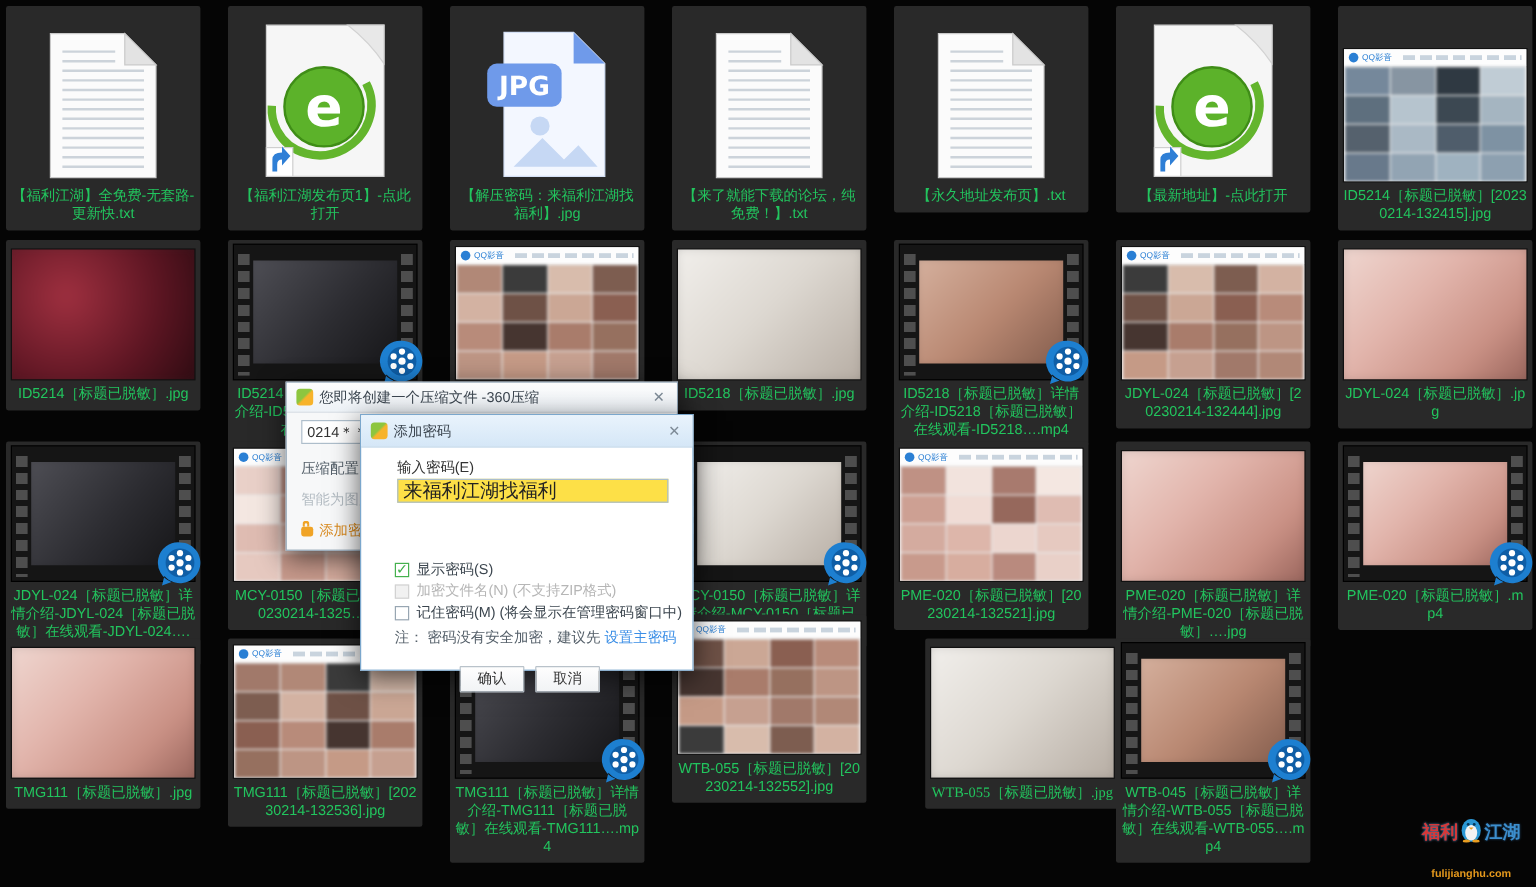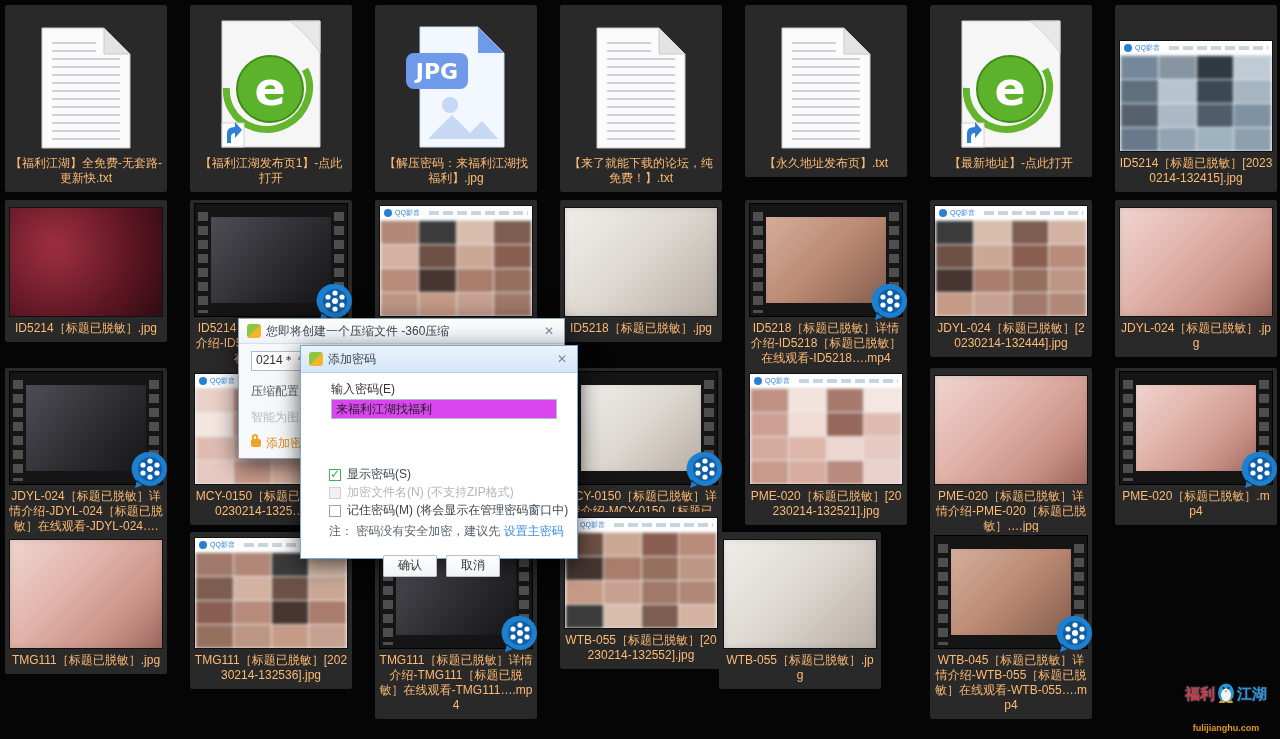--- a/index.html
+++ b/index.html
@@ -11,21 +11,21 @@
   #desktop{position:relative;width:1280px;height:739px;}
 
   
   .tile{
     position:absolute;width:162px;background:#292929;border-radius:2px;
     padding:4px 0 6px 0;box-sizing:border-box;
   }
   .tile .icon-area{display:flex;align-items:flex-end;justify-content:center;height:112px;}
   .tile.row1 .icon-area{height:142px;}
   .tile .label{
-    margin-top:5px;padding:0 4px;font-size:12px;line-height:15px;color:#fdba74;
+    margin-top:5px;padding:0 4px;font-size:12px;line-height:15px;color:#22c55e;
     text-align:center;word-break:break-all;
   }
 
   
   .collage{width:152px;height:110px;background:#f4f4f4;overflow:hidden;box-shadow:0 0 0 1px #111;}
   .qq-bar{height:14px;background:#fdfdfd;display:flex;align-items:center;gap:3px;padding:0 4px;}
   .qq-dot{width:8px;height:8px;border-radius:50%;background:#2a7fd4;flex:0 0 auto;}
   .qq-txt{font-size:7px;color:#2a7fd4;white-space:nowrap;}
   .qq-mini{flex:1;height:4px;margin-left:6px;background:
     repeating-linear-gradient(90deg,#c9d4de 0 10px,transparent 10px 14px);}
@@ -72,21 +72,21 @@
     border:2px solid #f0a427;border-bottom:none;border-radius:4px 4px 0 0;box-sizing:border-box;}
   .add-pass-link{font-size:12px;color:#d98a1f;cursor:pointer;}
 
   #dlg-inner{left:300px;top:345px;width:278px;height:214px;z-index:21;background:#fff;
     border-color:#7ba7cc;}
   #dlg-inner .dlg-title{height:26px;background:linear-gradient(#e9f3fc,#d5e7f7);
     border-bottom:1px solid #bdd4e8;}
   #dlg-inner .dlg-body{position:relative;height:187px;}
   .pwd-label{position:absolute;left:30px;top:8px;font-size:12px;color:#333;}
   .pwd-input{position:absolute;left:30px;top:26px;width:216px;height:18px;border:1px solid #a9bdcd;
-    background:#d946ef;font-size:12px;color:#222;padding:0 4px;
+    background:#fde047;font-size:16px;color:#222;padding:0 4px;
     font-family:"Liberation Sans","DejaVu Sans",sans-serif;}
   .chk-row{position:absolute;left:28px;display:flex;align-items:center;gap:6px;}
   .chk-row[data-idx="0"]{top:93px;justify-content:flex-end;} .chk-row[data-idx="1"]{top:111px;} .chk-row[data-idx="2"]{top:129px;}
   .chk-box{width:12px;height:12px;border:1px solid #98a6b2;background:#fff;position:relative;
     flex:0 0 auto;box-sizing:border-box;}
   .chk-label{font-size:12px;color:#3c464f;white-space:nowrap;}
   .chk-row.checked .chk-box{border-color:#45b14e;}
   .chk-row.checked .chk-box::after{content:'✓';position:absolute;left:0px;top:-3px;
     font-size:12px;font-weight:bold;color:#3fae49;}
   .chk-row.disabled .chk-box{background:#f1f1f1;border-color:#d2d2d2;}
@@ -627,21 +627,21 @@
             <i style="background: rgb(177, 136, 119);"></i>
             <i style="background: rgb(59, 59, 59);"></i>
             <i style="background: rgb(216, 188, 172);"></i>
             <i style="background: rgb(125, 93, 80);"></i>
             <i style="background: rgb(211, 178, 162);"></i>
           </div>
         </div>
       </div>
       <div class="label">WTB-055［标题已脱敏］[20230214-132552].jpg</div>
     </div>
-    <div class="tile row4" style="left: 719px; top: 532px;">
+    <div class="tile row4" style="left: 771px; top: 532px; font-family: Liberation Serif, serif;">
       <div class="icon-area">
         <div class="poster">
           <div class="blurfill toned light"></div>
         </div>
       </div>
       <div class="label">WTB-055［标题已脱敏］.jpg</div>
     </div>
     <div class="tile row4" style="left: 930px; top: 532px;">
       <div class="icon-area">
         <div class="filmstrip">

